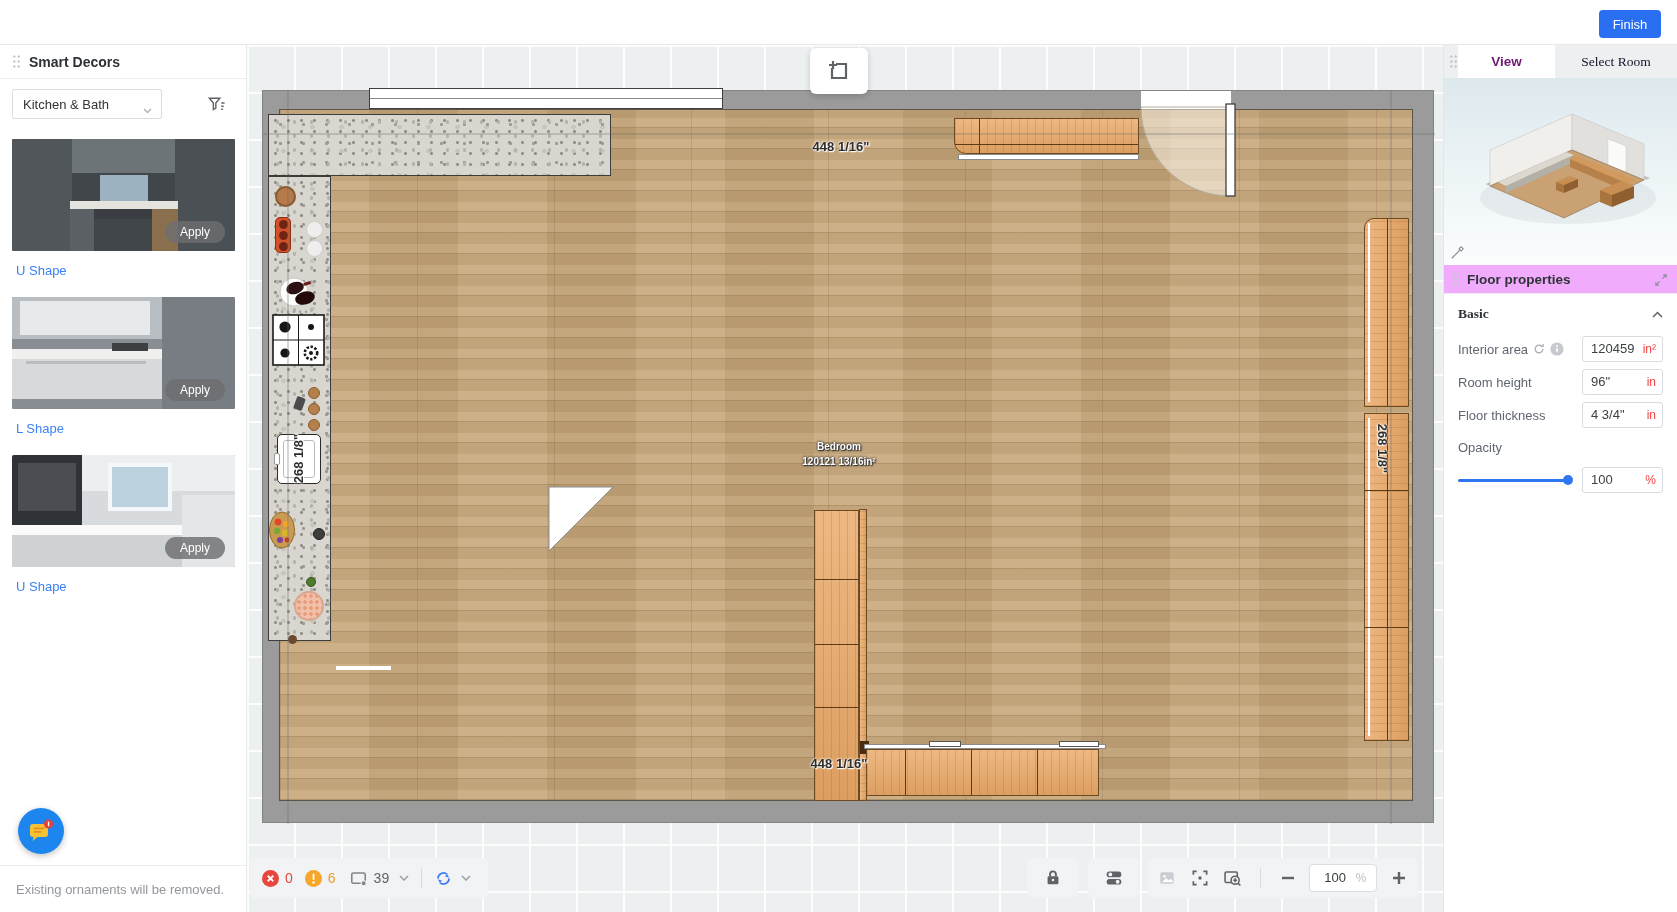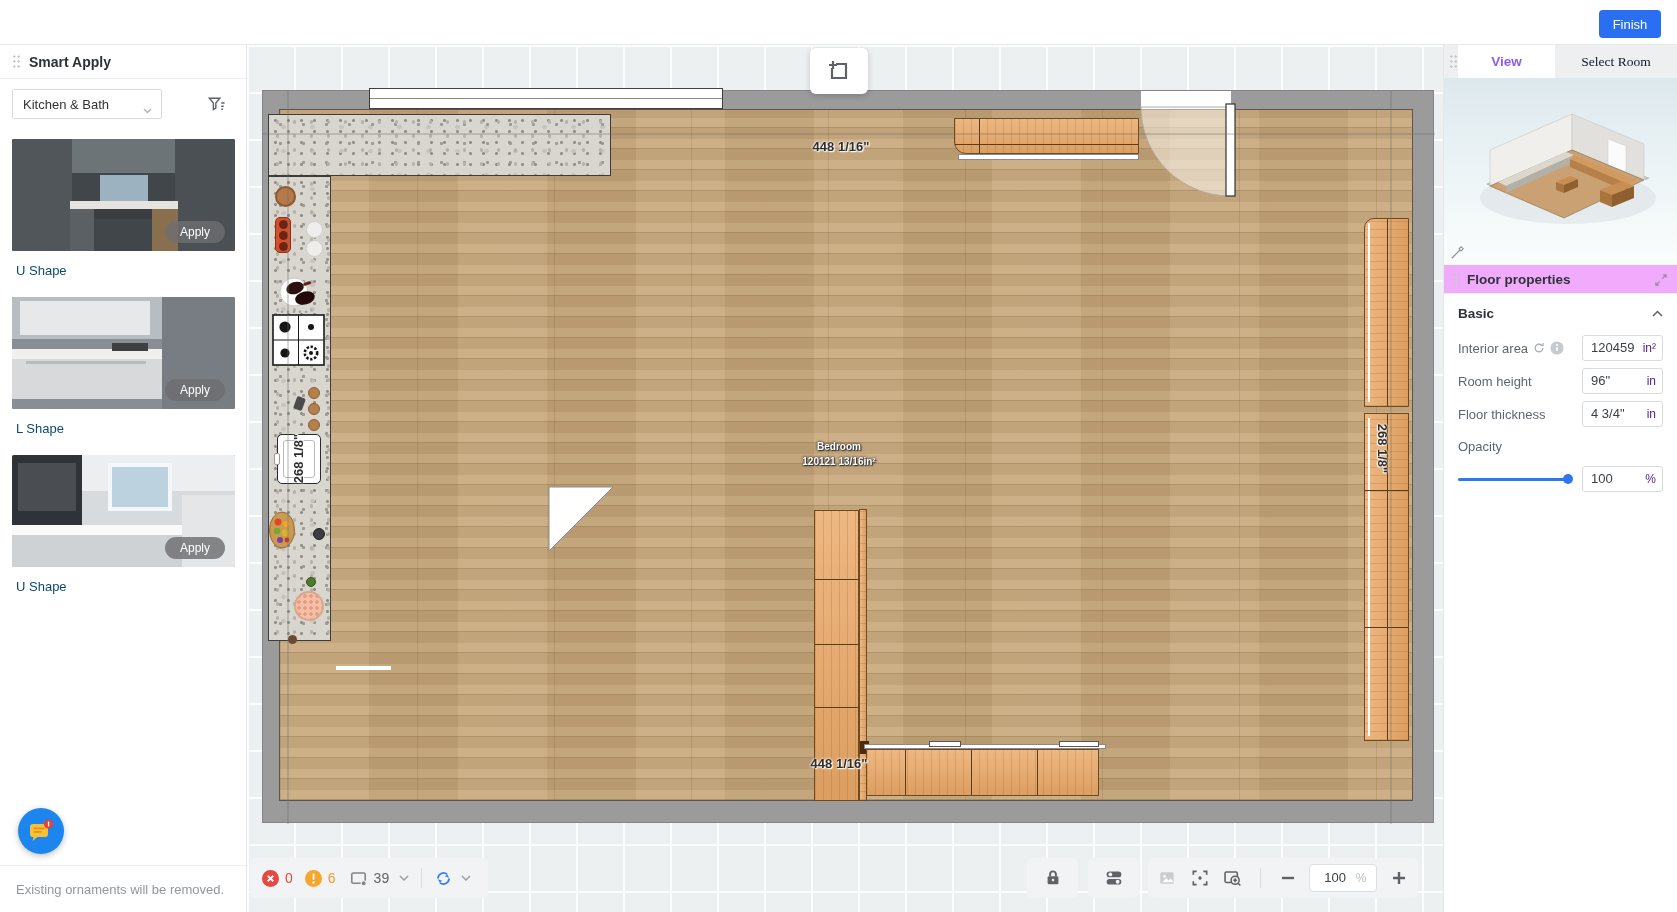--- a/index.html
+++ b/index.html
@@ -17,21 +17,21 @@
   .sb-title { margin-left:8px; font-size:14px; font-weight:bold; color:#2d3136; }
   .sb-controls { position:relative; height:50px; display:flex; align-items:center; padding:0 12px; }
   .select-box { position:relative; width:150px; height:30px; border:1px solid #d9dbde; border-radius:2px; display:flex; align-items:center; padding:0 10px; font-size:13px; color:#333; cursor:pointer; background:#fff; }
   .select-caret { position:absolute; right:9px; top:12px; }
   .filter-btn { margin-left:auto; margin-right:8px; cursor:pointer; display:flex; align-items:center; }
   .cards { padding:10px 12px 0 12px; }
   .card { margin-bottom:8px; cursor:pointer; }
   .card-img { position:relative; width:223px; height:112px; border-radius:2px; overflow:hidden; background:#55595d; }
   .card-img svg { display:block; }
   .apply-pill { position:absolute; right:10px; bottom:8px; background:rgba(110,110,112,.82); color:#fff; font-size:12px; padding:4px 15px; border-radius:13px; }
-  .card-label { height:38px; display:flex; align-items:center; font-size:13px; color:#0c4a6e; padding-left:4px; }
+  .card-label { height:38px; display:flex; align-items:center; font-size:13px; color:#3b82f6; padding-left:4px; }
   #chat-fab { position:absolute; left:18px; top:763px; width:46px; height:46px; border-radius:50%; background:#1d86ee; box-shadow:0 2px 6px rgba(0,0,0,.25); display:flex; align-items:center; justify-content:center; cursor:pointer; }
   .sb-footer { position:absolute; left:0; bottom:0; width:100%; height:47px; border-top:1px solid #ededee; display:flex; align-items:center; padding-left:16px; font-size:13px; color:#93979c; background:#fff; }
 
   
   #canvas { position:absolute; left:247px; top:45px; width:1196px; height:867px; background-color:#edf0f1;
     background-image:linear-gradient(rgba(255,255,255,.85) 2px, transparent 2px), linear-gradient(90deg, rgba(255,255,255,.85) 2px, transparent 2px);
     background-size:47px 47px; overflow:hidden; }
   #capture-btn { position:absolute; left:563px; top:3px; width:58px; height:46px; background:#fff; border-radius:6px; box-shadow:0 2px 6px rgba(0,0,0,.18); display:flex; align-items:center; justify-content:center; cursor:pointer; z-index:6; }
 
   #plan { position:absolute; left:15px; top:45px; width:1172px; height:733px; background:#9b9b9b; border:1px solid #848484; }
@@ -70,51 +70,51 @@
   .tool-ic { display:flex; align-items:center; justify-content:center; width:26px; cursor:pointer; }
   #zoom-input { position:relative; width:78px; height:28px; background:#fff; border:1px solid #dcdfe2; border-radius:4px; }
   #zoom-input .val { line-height:26px; padding-left:14px; font-size:13px; color:#3c4043; }
   #zoom-input .unit { position:absolute; right:10px; top:0; line-height:26px; font-size:12px; color:#bcc0c4; }
 
   
   #rightpanel { position:absolute; left:1443px; top:45px; width:234px; height:867px; background:#fff; border-left:1px solid #e4e6e8; z-index:20; }
   .rp-tabs { display:flex; height:33px; background:#edeff1; align-items:stretch; }
   .rp-tabs .dots { align-self:center; margin-left:5px; }
   .tab { display:flex; align-items:center; justify-content:center; font-size:13.5px; cursor:pointer; }
-  .tab.active { background:#fff; color:#8b5cf6; font-weight:bold; width:97px; }
+  .tab.active { background:#fff; color:#701a75; font-weight:bold; width:97px; }
   .tab.inactive { color:#0f172a; flex:1;font-family:Liberation Serif, serif; }
   #preview { position:relative; height:187px; background:linear-gradient(180deg, #dde8ed 0%, #eef5f7 55%, #fbfdfd 100%); }
   #pencil-ic { position:absolute; left:6px; bottom:5px; }
   .fp-header { position:relative; height:29px; background:#f0abfc; border-bottom:1px solid #ececee; display:flex; align-items:center; padding-left:8px; }
   .fp-title { margin-left:6px; font-size:13.5px; font-weight:bold; color:#2f3337; }
   .expand-ic { position:absolute; right:10px; top:9px; cursor:pointer; }
   .fp-body { padding:12px 14px 0 14px; }
   .basic-row { display:flex; align-items:center; justify-content:space-between; cursor:pointer; }
-  .basic-label { font-size:13.5px; font-weight:bold; color:#2f3337; }
+  .basic-label { font-size:13.5px; font-weight:bold; color:#2f3337;font-family:Liberation Serif, serif; }
   .prop-row { display:flex; align-items:center; justify-content:space-between; margin-top:7px; }
   .prop-label { font-size:13px; color:#5f6670; display:flex; align-items:center; gap:5px; }
   .prop-input { position:relative; width:81px; height:26px; background:#fff; border:1px solid #d8dbdf; border-radius:3px; flex:none; }
   .prop-input .val { line-height:24px; padding-left:8px; font-size:13px; color:#3c4043; }
-  .prop-input .unit { position:absolute; right:6px; top:0; line-height:24px; font-size:12px; color:#4c1d95; }
+  .prop-input .unit { position:absolute; right:6px; top:0; line-height:24px; font-size:12px; color:#ef4444; }
   .opacity-label { margin-top:12px; font-size:13px; color:#5f6670; }
   .slider-row { display:flex; align-items:center; margin-top:12px; justify-content:space-between; }
   .track { position:relative; width:112px; height:3px; background:#2e77f0; border-radius:2px; cursor:pointer; }
   .knob { position:absolute; right:-3px; top:-4px; width:10px; height:10px; border-radius:50%; background:#2e77f0; cursor:pointer; }
 </style>
 </head>
 <body>
 
 <div id="topbar">
   <button id="finish-btn">Finish</button>
 </div>
 
 <div id="sidebar">
   <div class="sb-header">
     <div class="dots"></div>
-    <div class="sb-title">Smart Apply</div>
+    <div class="sb-title">Smart Decors</div>
   </div>
   <div class="sb-controls">
     <div class="select-box">
       <span>Kitchen &amp; Bath</span>
       <span class="select-caret">
         <svg width="9" height="6" viewBox="0 0 9 6">
             <path d="M1 1 l3.5 3.5 L8 1" stroke="#b0b3b8" stroke-width="1.4" fill="none"></path>
           </svg>
       </span>
     </div>

